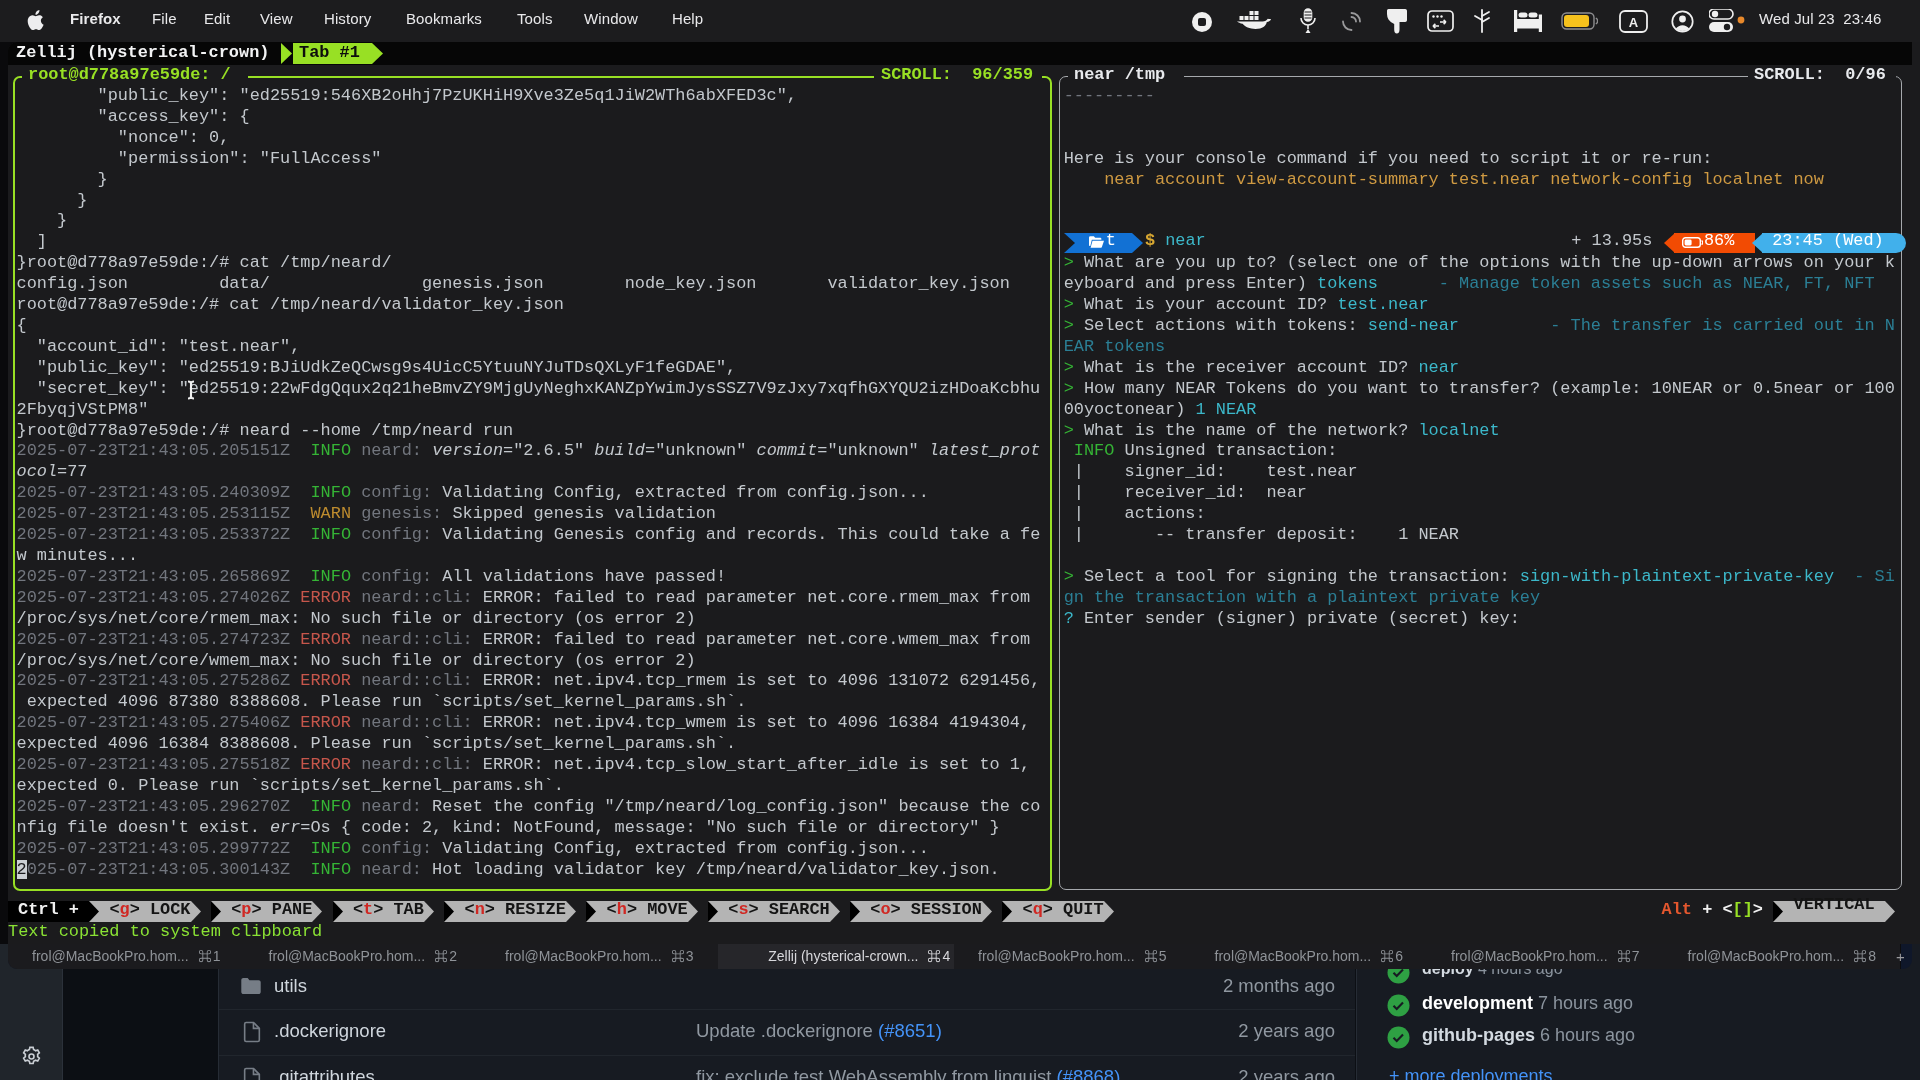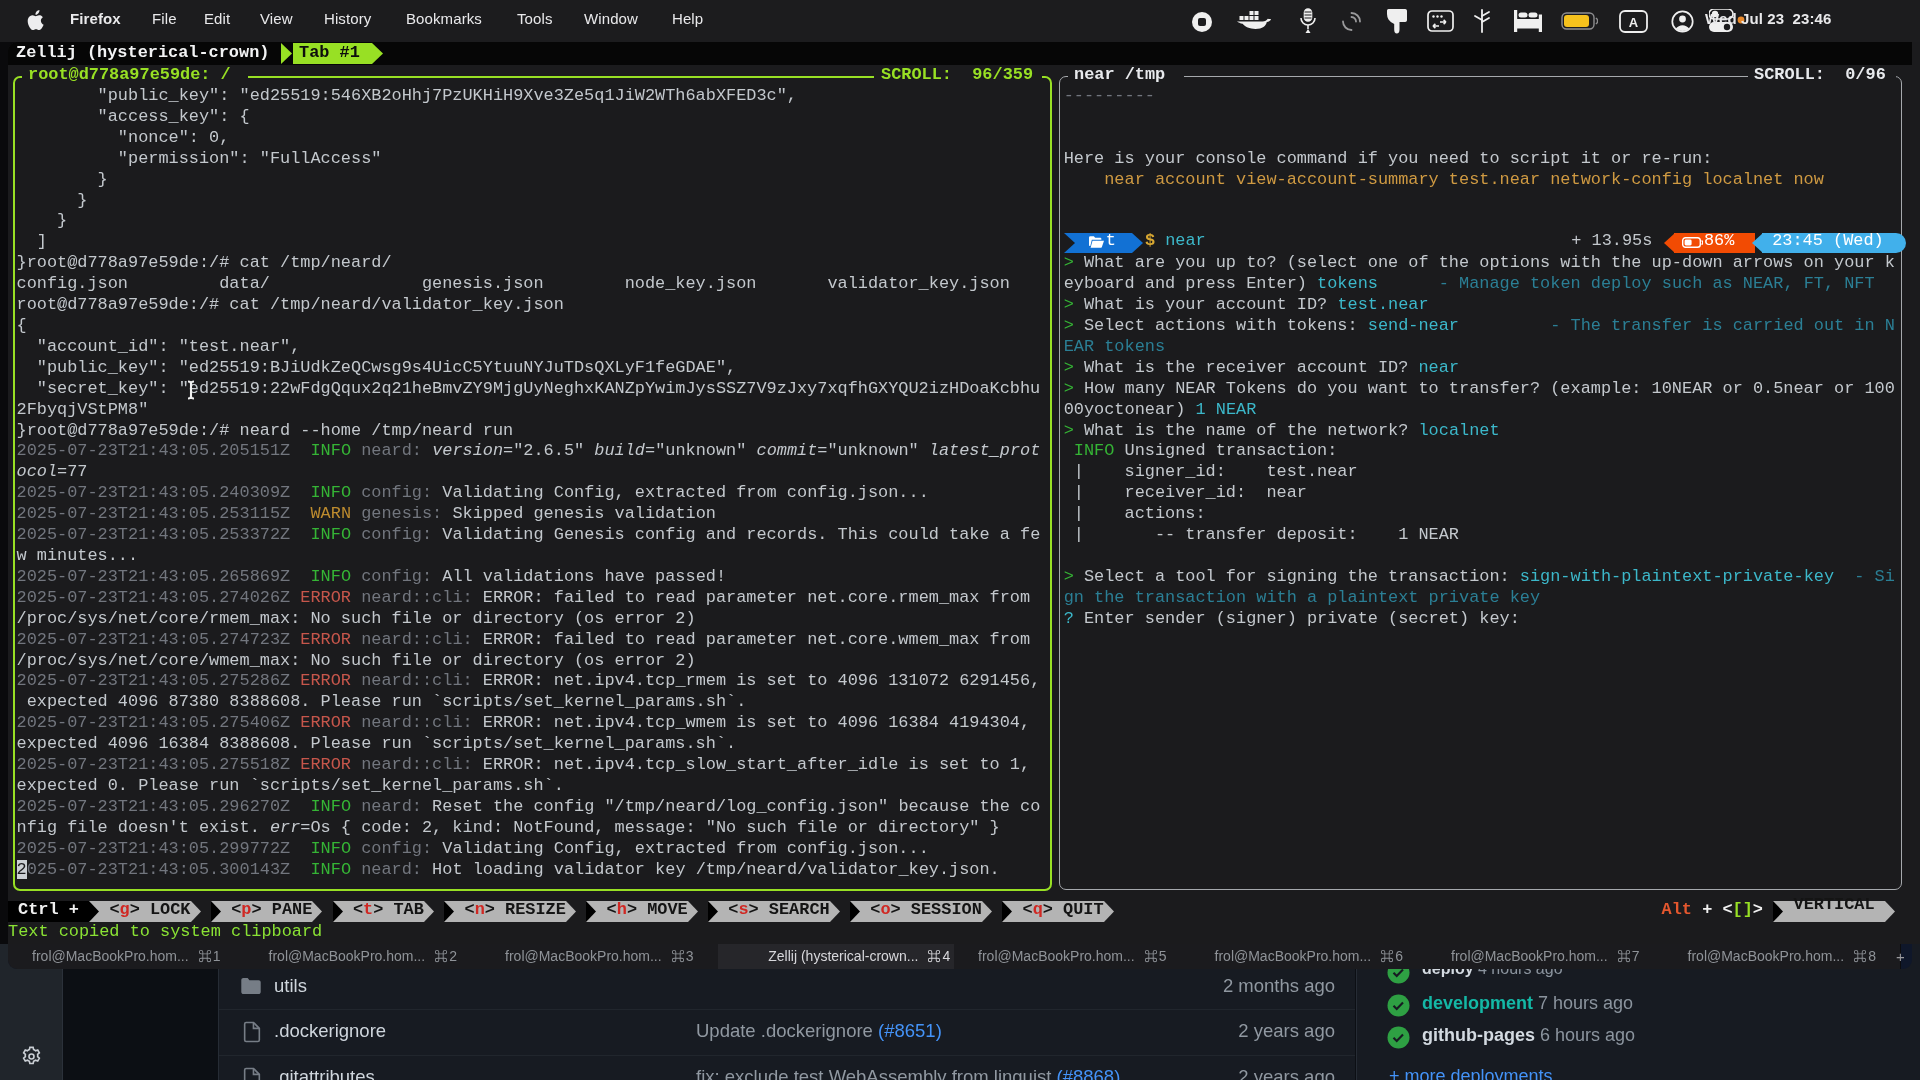--- a/index.html
+++ b/index.html
@@ -111,21 +111,21 @@
         <circle cx="11.5" cy="9" r="3.4" fill="#efefef"></circle>
         <path d="M4.8 18.6 a8.5 8.5 0 0 1 13.4 0 a10.2 10.2 0 0 1-13.4 0z" fill="#efefef"></path>
       </svg>
       <svg class="abs" style="left:1709px;top:9px" width="38" height="24" viewBox="0 0 38 24">
         <rect x="0" y="0" width="24" height="10" rx="5" fill="none" stroke="#efefef" stroke-width="1.6"></rect>
         <circle cx="6" cy="5" r="3.2" fill="#efefef"></circle>
         <rect x="0" y="13" width="24" height="10" rx="5" fill="#efefef"></rect>
         <circle cx="18" cy="18" r="3.2" fill="#1c1c1e"></circle>
         <circle cx="32" cy="11" r="3.4" fill="#e8892b"></circle>
       </svg>
-      <div class="mi" style="left:1705px;font-weight:700">Wed Jul 23&nbsp;&nbsp;23:46</div>
+      <div class="mi" style="left:1759px;font-weight:400">Wed Jul 23&nbsp;&nbsp;23:46</div>
     </div>
     <div id="browser" class="abs" style="left:0;top:944px;width:1920px;height:136px;background:#0c0f14;font-size:18.5px">
       <div class="abs" style="left:0;top:0;width:62px;height:136px;background:#20252b;border-right:1px solid #2b313a"></div>
       <svg class="abs" style="left:20px;top:101px" width="23" height="23" viewBox="0 0 24 24">
         <path fill="none" stroke="#c9ced4" stroke-width="1.7" d="M10.3 2.5 h3.4 l.5 2.3 a7.3 7.3 0 0 1 2 1.2 l2.3-.8 1.7 2.9-1.8 1.6a7 7 0 0 1 0 2.4 l1.8 1.6-1.7 2.9-2.3-.8a7.3 7.3 0 0 1-2 1.2 l-.5 2.3 h-3.4 l-.5-2.3a7.3 7.3 0 0 1-2-1.2 l-2.3.8-1.7-2.9 1.8-1.6a7 7 0 0 1 0-2.4 L3.8 8.1l1.7-2.9 2.3.8a7.3 7.3 0 0 1 2-1.2z"></path>
         <circle cx="12" cy="12" r="2.6" fill="none" stroke="#c9ced4" stroke-width="1.7"></circle>
       </svg>
       <div class="abs" style="left:219px;top:0;width:1136px;height:136px;background:#171b22"></div>
       <div class="abs" style="left:1356px;top:0;width:564px;height:136px;background:#171b22"></div>
       <div class="abs" style="left:218px;top:0;width:1137px;height:136px;border-left:1px solid #262c35;border-right:1px solid #262c35"></div>
@@ -152,21 +152,21 @@
       <div class="abs" style="left:1135px;top:121.7px;width:200px;text-align:right;color:#9098a1">2 years ago</div>
       <svg class="abs" style="left:1387px;top:17.0px" width="23" height="23" viewBox="0 0 23 23">
         <circle cx="11.5" cy="11.5" r="11" fill="#2ea043"></circle>
         <path d="M6.5 11.8 l3.2 3.2 6.3-6.6" fill="none" stroke="#171b22" stroke-width="2.1"></path>
       </svg>
       <div class="abs" style="left:1422px;top:16.0px;font-size:16px;white-space:nowrap"><span style="font-weight:bold;color:#d3dae1">deploy</span> <span style="color:#8b949e">4 hours ago</span></div>
       <svg class="abs" style="left:1387px;top:49.5px" width="23" height="23" viewBox="0 0 23 23">
         <circle cx="11.5" cy="11.5" r="11" fill="#2ea043"></circle>
         <path d="M6.5 11.8 l3.2 3.2 6.3-6.6" fill="none" stroke="#171b22" stroke-width="2.1"></path>
       </svg>
-      <div class="abs" style="left:1422px;top:48.5px;font-size:18px;white-space:nowrap"><span style="font-weight:bold;color:#14b8a6">development</span> <span style="color:#8b949e">7 hours ago</span></div>
+      <div class="abs" style="left:1422px;top:48.5px;font-size:18px;white-space:nowrap"><span style="font-weight:bold;color:#ffffff">development</span> <span style="color:#8b949e">7 hours ago</span></div>
       <svg class="abs" style="left:1387px;top:81.5px" width="23" height="23" viewBox="0 0 23 23">
         <circle cx="11.5" cy="11.5" r="11" fill="#2ea043"></circle>
         <path d="M6.5 11.8 l3.2 3.2 6.3-6.6" fill="none" stroke="#171b22" stroke-width="2.1"></path>
       </svg>
       <div class="abs" style="left:1422px;top:80.5px;font-size:18px;white-space:nowrap"><span style="font-weight:bold;color:#d3dae1">github-pages</span> <span style="color:#8b949e">6 hours ago</span></div>
       <div class="abs" style="left:1389px;top:122px;color:#4493f8;font-size:18px">+ more deployments</div>
     </div>
     <div id="term" class="abs">
       <div class="abs" style="left:0;top:0;width:1904px;height:23px;background:#060606"></div>
       <div class="abs mono b" style="left:8px;top:1px;color:#f2f3f4">Zellij (hysterical-crown)</div>
@@ -235,21 +235,21 @@
       <div class="abs mono b wh" style="left:1746px;top:22.6px">SCROLL:  0/96</div>
       <pre class="tpre" style="left:1055.7px;top:44.05px"><span class="gy">---------</span>
 
 
 Here is your console command if you need to script it or re-run:
 <span class="gd">    near account view-account-summary test.near network-config localnet now</span>
 
 
 
 <span class="gn">&gt;</span> What are you up to? (select one of the options with the up-down arrows on your k
-eyboard and press Enter) <span class="te">tokens</span>      <span class="td">- Manage token deploy such as NEAR, FT, NFT</span>
+eyboard and press Enter) <span class="te">tokens</span>      <span class="td">- Manage token assets such as NEAR, FT, NFT</span>
 <span class="gn">&gt;</span> What is your account ID? <span class="te">test.near</span>
 <span class="gn">&gt;</span> Select actions with tokens: <span class="te">send-near</span>         <span class="td">- The transfer is carried out in N</span>
 <span class="td">EAR tokens</span>
 <span class="gn">&gt;</span> What is the receiver account ID? <span class="te">near</span>
 <span class="gn">&gt;</span> How many NEAR Tokens do you want to transfer? (example: 10NEAR or 0.5near or 100
 00yoctonear) <span class="te">1 NEAR</span>
 <span class="gn">&gt;</span> What is the name of the network? <span class="te">localnet</span>
  <span class="gn">INFO</span> Unsigned transaction:
  |    signer_id:    test.near
  |    receiver_id:  near

